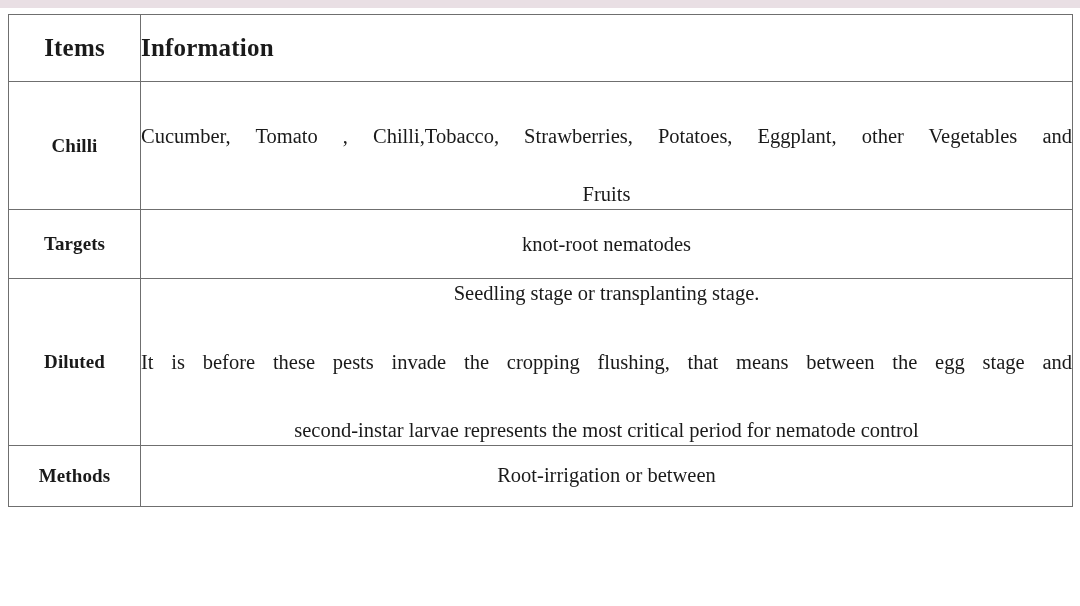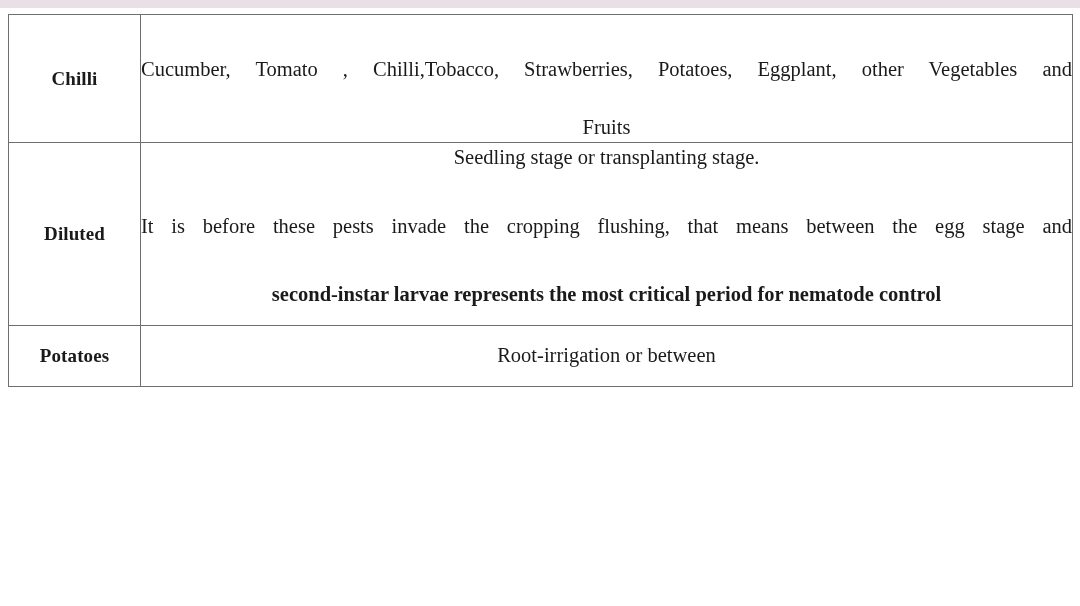--- a/index.html
+++ b/index.html
@@ -115,62 +115,72 @@
 
   
   .r-crops  { height: 95px; }
   .r-targets{ height: 68px; }
   .r-dosage { height: 70px; }
   .r-period { height: 145px; }
   .r-methods{ height: 60px; }
   .r-freq   { height: 70px; }
 
   .period-stack p { margin: 0 0 9px 0; }
-  .period-stack p:last-child { margin-bottom: 16px; font-weight: bold; }
+  .period-stack p:last-child { margin-bottom: 0; }
 
   .nbsp-gap { display: inline-block; width: 17px; }
 </style>
 </head>
 <body>
 
 <div id="page">
 
   <div id="top-band"></div>
 
   <div id="table-wrap">
     <table class="spec">
       <colgroup>
         <col class="c-item">
         <col class="c-info">
       </colgroup>
 
       <tbody>
 
+        <tr>
+          <td class="hdr-cell hdr-item">Items</td>
+          <td class="hdr-cell hdr-info">Information</td>
+        </tr>
 
         <tr>
           <td class="lbl r-crops">Chilli</td>
           <td class="body-cell r-crops">
             <p class="just">Cucumber, Tomato ,  Chilli,Tobacco, Strawberries, Potatoes, Eggplant, other Vegetables and</p>
             <p class="flow">Fruits</p>
           </td>
         </tr>
 
+        <tr>
+          <td class="lbl r-targets">Targets</td>
+          <td class="body-cell single r-targets">
+            <p class="flow">knot-root nematodes</p>
+          </td>
+        </tr>
 
 
         <tr>
           <td class="lbl r-period">Diluted</td>
           <td class="body-cell r-period period-stack">
             <p class="flow">Seedling stage or transplanting stage.</p>
             <p class="just">It is before these pests invade the cropping flushing, that means between the egg stage and</p>
             <p class="flow">second-instar larvae represents the most critical period for nematode control</p>
           </td>
         </tr>
 
         <tr>
-          <td class="lbl r-methods">Potatoes</td>
+          <td class="lbl r-methods">Methods</td>
           <td class="body-cell single r-methods">
             <p class="flow">Root-irrigation or between</p>
           </td>
         </tr>
 
       </tbody>
     </table>
   </div>
 
 </div>

